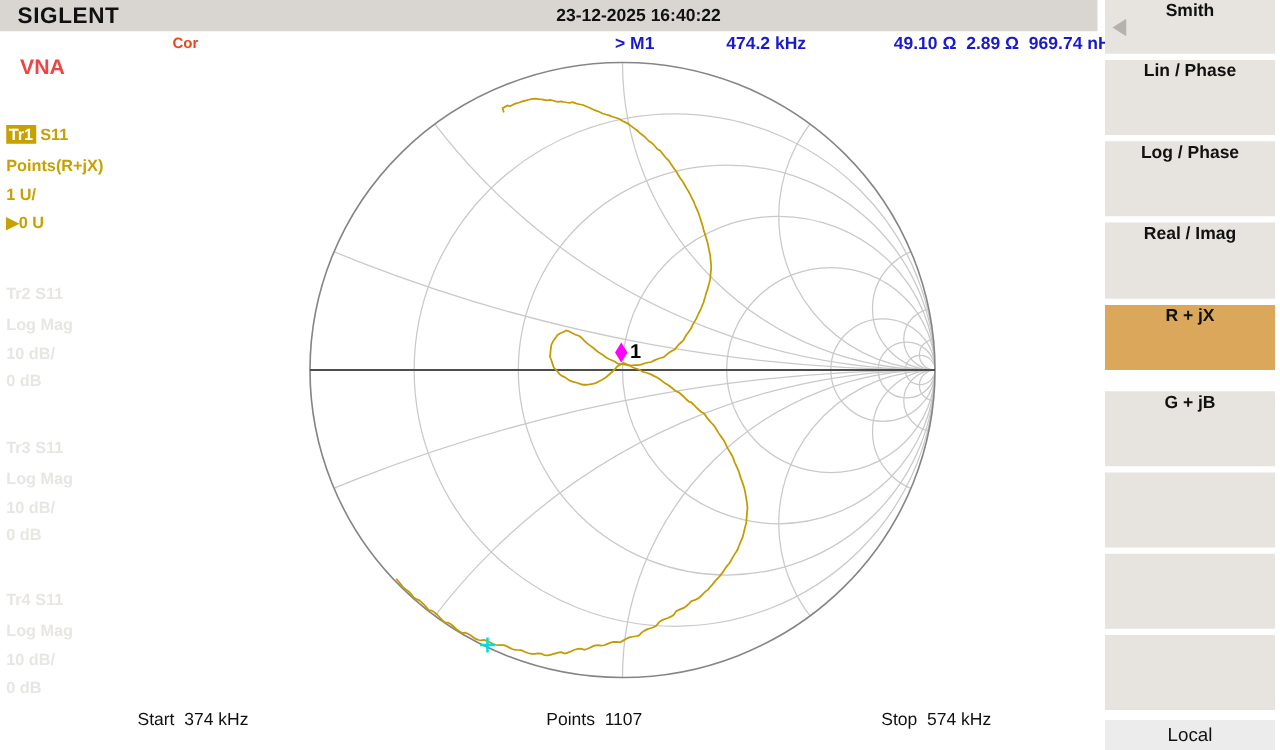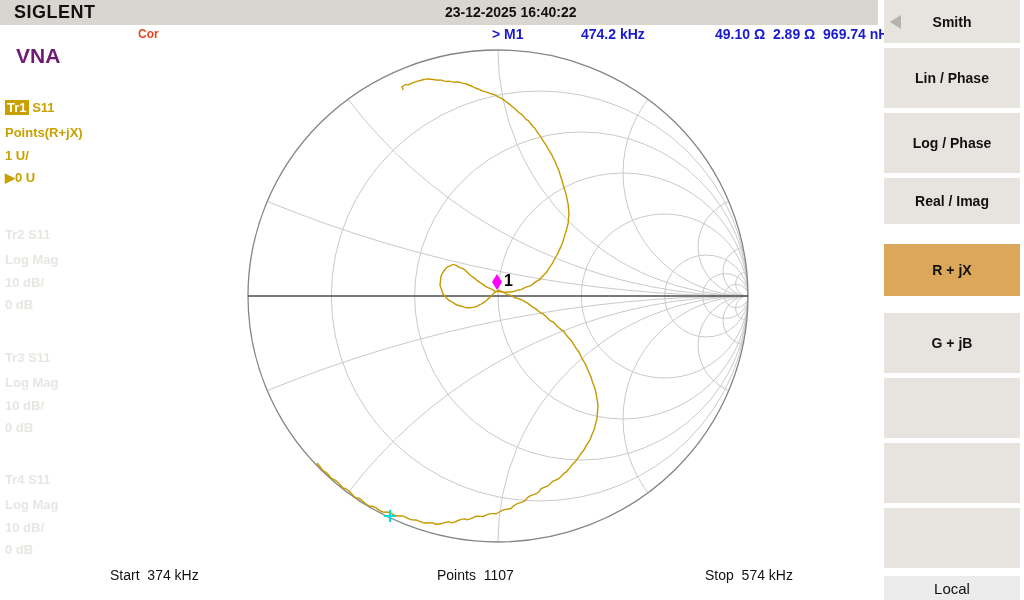--- a/index.html
+++ b/index.html
@@ -9,34 +9,34 @@
   #topbar{position:absolute;left:0;top:0;width:878px;height:25px;background:#d9d6d2;}
   #brand{position:absolute;left:14px;top:2px;font-size:18px;font-weight:800;letter-spacing:.5px;color:#111;}
   #datetime{position:absolute;left:445px;top:4px;font-size:14px;font-weight:700;color:#111;text-align:center;}
   
   .mkblue{position:absolute;top:26px;font-size:14px;font-weight:700;color:#1a1acd;white-space:pre;}
   #mk-name{left:492px;}
   #mk-freq{left:581px;}
   #mk-vals{left:715px;width:162px;text-align:right;width:164px;}
   
   #cor{position:absolute;left:138px;top:27px;font-size:12px;font-weight:700;color:#e8471d;}
-  #vna{position:absolute;left:16px;top:44px;font-size:21px;font-weight:800;color:#701a75;}
+  #vna{position:absolute;left:16px;top:44px;font-size:17px;font-weight:800;color:#ef4444;}
   .trblock{position:absolute;left:5px;width:130px;font-size:13px;font-weight:700;line-height:13px;}
   .trline{position:absolute;left:0;white-space:nowrap;}
   .trblock.active{color:#c8a000;}
   .trblock.active .trid{background:#c8a000;color:#ffffff;padding:0 2px;}
   .trblock.inactive{color:#e8e6e2;}
   
   .foot{position:absolute;top:567px;font-size:14px;color:#111;white-space:pre;text-align:center;}
   #foot-start{left:110px;}
   #foot-points{left:437px;}
   #foot-stop{left:705px;}
   
   .menu-btn{position:absolute;left:884px;width:136px;background:#e7e3df;
-            display:flex;align-items:center;justify-content:center;
+            display:flex;justify-content:center;
             font-size:14px;font-weight:700;color:#111;cursor:pointer;}
   .menu-btn.active{background:#dba75a;}
   .menu-arrow{position:absolute;left:6px;top:50%;margin-top:-7px;width:0;height:0;
               border-top:7px solid transparent;border-bottom:7px solid transparent;
               border-right:11px solid #b5b1ad;}
   #local-btn{position:absolute;left:884px;top:576px;width:136px;height:24px;background:#ececec;
              display:flex;align-items:center;justify-content:center;font-size:15px;color:#111;cursor:pointer;}
   #chart-svg{position:absolute;left:0;top:0;}
 </style>
 </head>
@@ -124,21 +124,21 @@
   <div class="menu-btn" style="top:0;height:43px">
     <span class="menu-arrow"></span>
     <span>Smith</span>
   </div>
   <div class="menu-btn" style="top:48px;height:60px">
       <span>Lin / Phase</span>
     </div>
   <div class="menu-btn" style="top:113px;height:60px">
       <span>Log / Phase</span>
     </div>
-  <div class="menu-btn" style="top:178px;height:46px">
+  <div class="menu-btn" style="top:178px;height:61px">
       <span>Real / Imag</span>
     </div>
   <div class="menu-btn active" style="top:244px;height:52px">
       <span>R + jX</span>
     </div>
   <div class="menu-btn" style="top:313px;height:60px">
       <span>G + jB</span>
     </div>
   <div class="menu-btn" style="top:378px;height:60px">
       <span></span>

